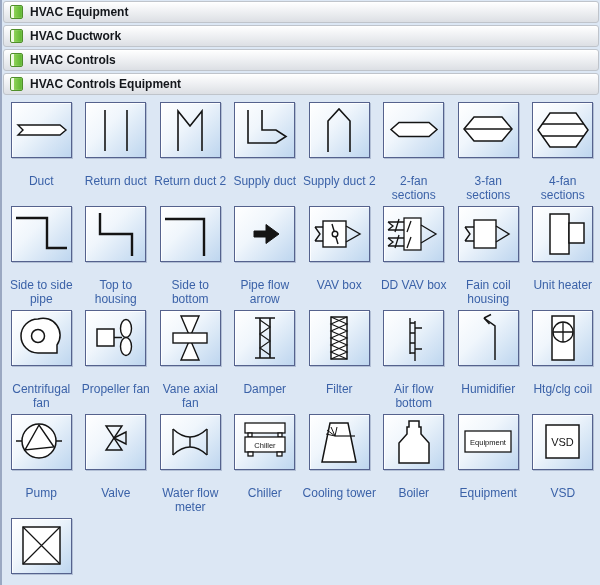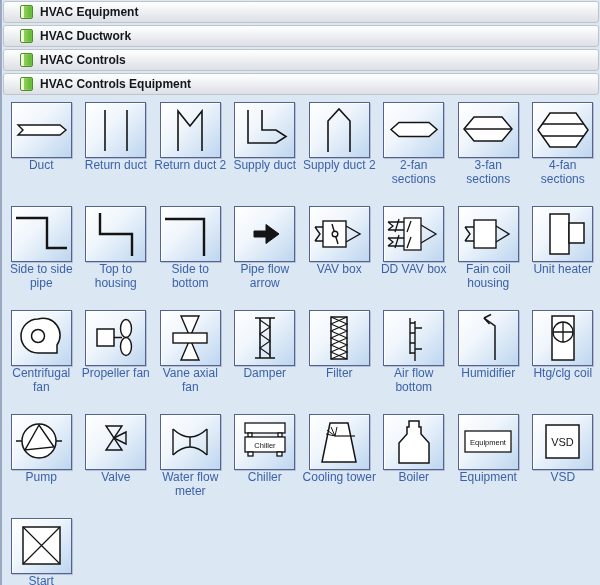--- a/index.html
+++ b/index.html
@@ -10,21 +10,21 @@
     position:relative;
   }
   .panel-edge{position:absolute;left:0;top:0;width:2px;height:585px;background:#9aa8c2;}
   .panel{padding-left:2px;}
   
   .sections{padding-top:1px;}
   .sec{
     height:20px;margin:0 1px 2px 1px;
     background:linear-gradient(180deg,#ffffff 0%,#eceef1 55%,#dcdfe4 100%);
     border:1px solid #bfc4cb;border-radius:3px;
-    display:flex;align-items:center;gap:7px;padding:0 16px;
+    display:flex;align-items:center;gap:7px;padding:0 6px;
     box-shadow:inset 0 1px 0 #fff;
     cursor:default;
   }
   .sec-icon{
     width:11px;height:12px;flex:0 0 auto;
     border:1px solid #4f8f2a;border-radius:2px;
     background:linear-gradient(90deg,#f0fae2 0px,#f0fae2 3px,#8ed257 3px,#5cb52e 100%);
     box-shadow:inset 0 0 1px #ffffff;
   }
   .sec-label{font-size:12px;font-weight:bold;color:#14171c;white-space:nowrap;}
@@ -38,21 +38,21 @@
   .cell{display:flex;flex-direction:column;align-items:center;cursor:pointer;}
   .tile{
     width:61px;height:56px;box-sizing:border-box;
     border:1px solid #55628d;
     background:linear-gradient(135deg,#ffffff 0%,#f0f6fc 40%,#bed6ef 100%);
     box-shadow:1px 1px 0 rgba(99,118,156,0.35), inset 1px 1px 0 rgba(255,255,255,0.85);
     display:flex;align-items:center;justify-content:center;
   }
   .sym{display:block;line-height:0;}
   .label{
-    margin-top:0;width:74px;max-width:74px;
+    margin-top:16px;width:74px;max-width:74px;
     font-size:12px;line-height:14px;text-align:center;
     color:#3b62a8;word-wrap:break-word;
   }
   svg text{font-family:"Liberation Sans",sans-serif;}
 </style>
 </head>
 <body>
 
 <div class="panel-edge"></div>
 

